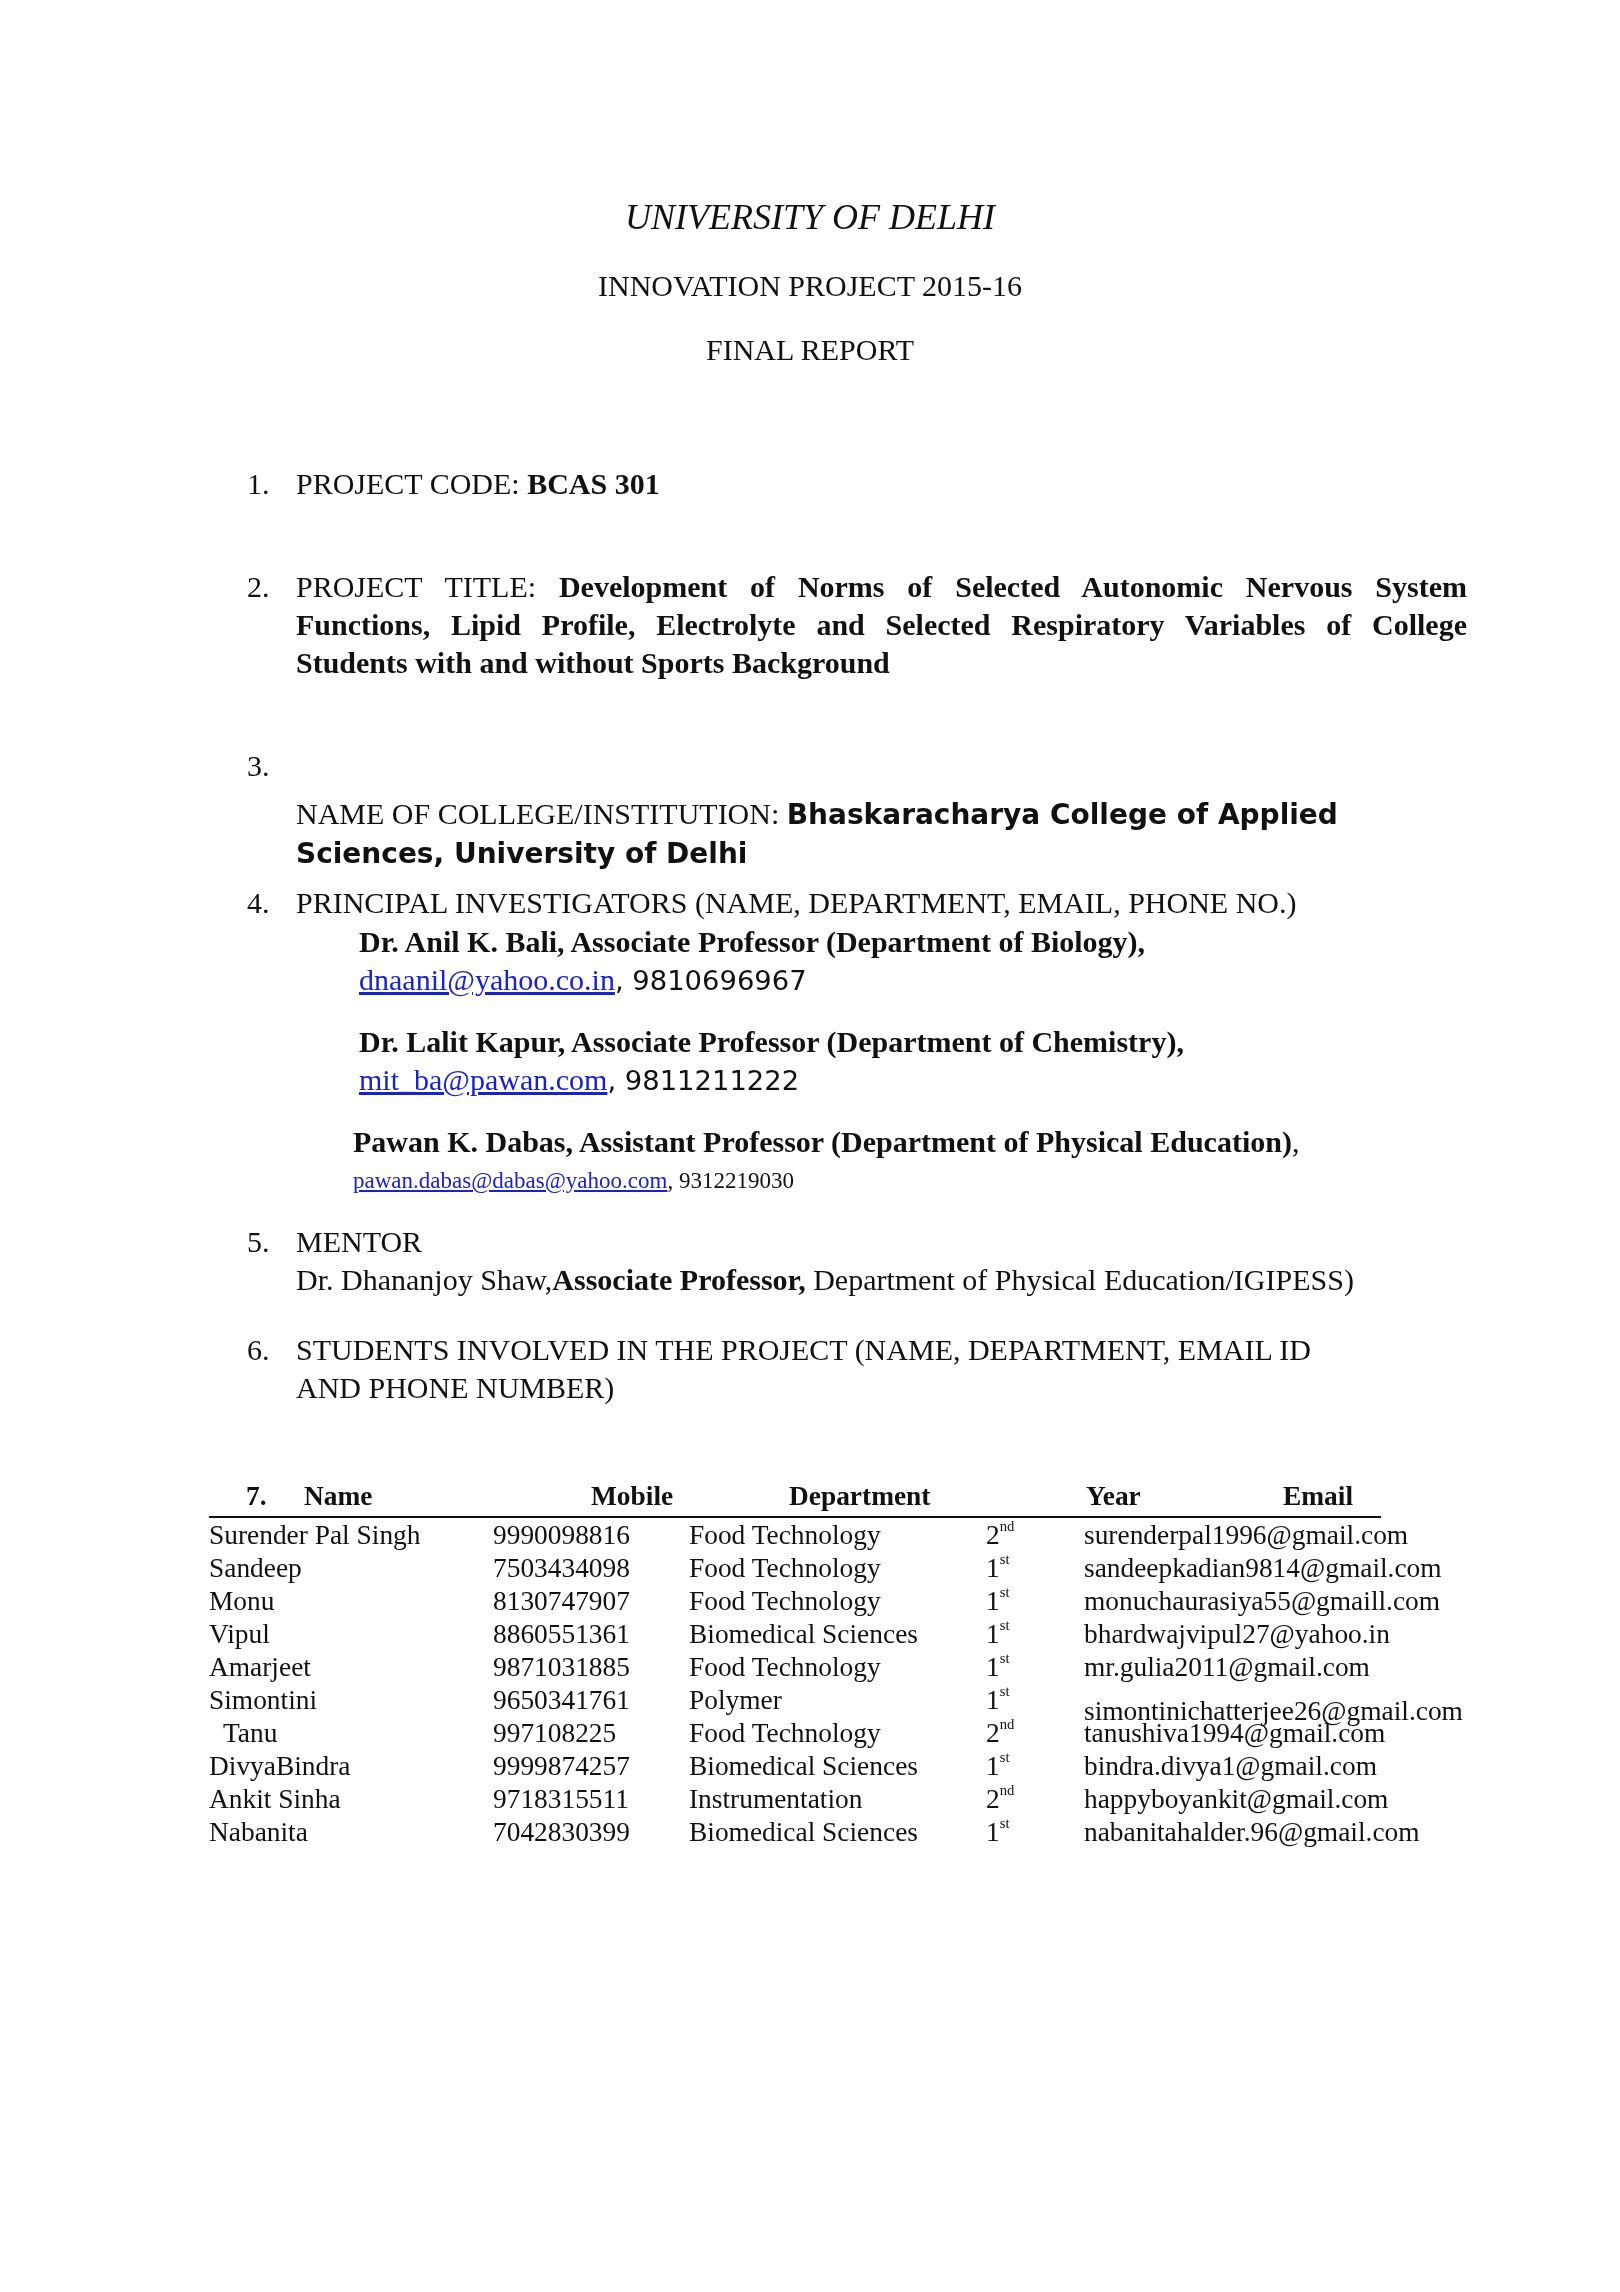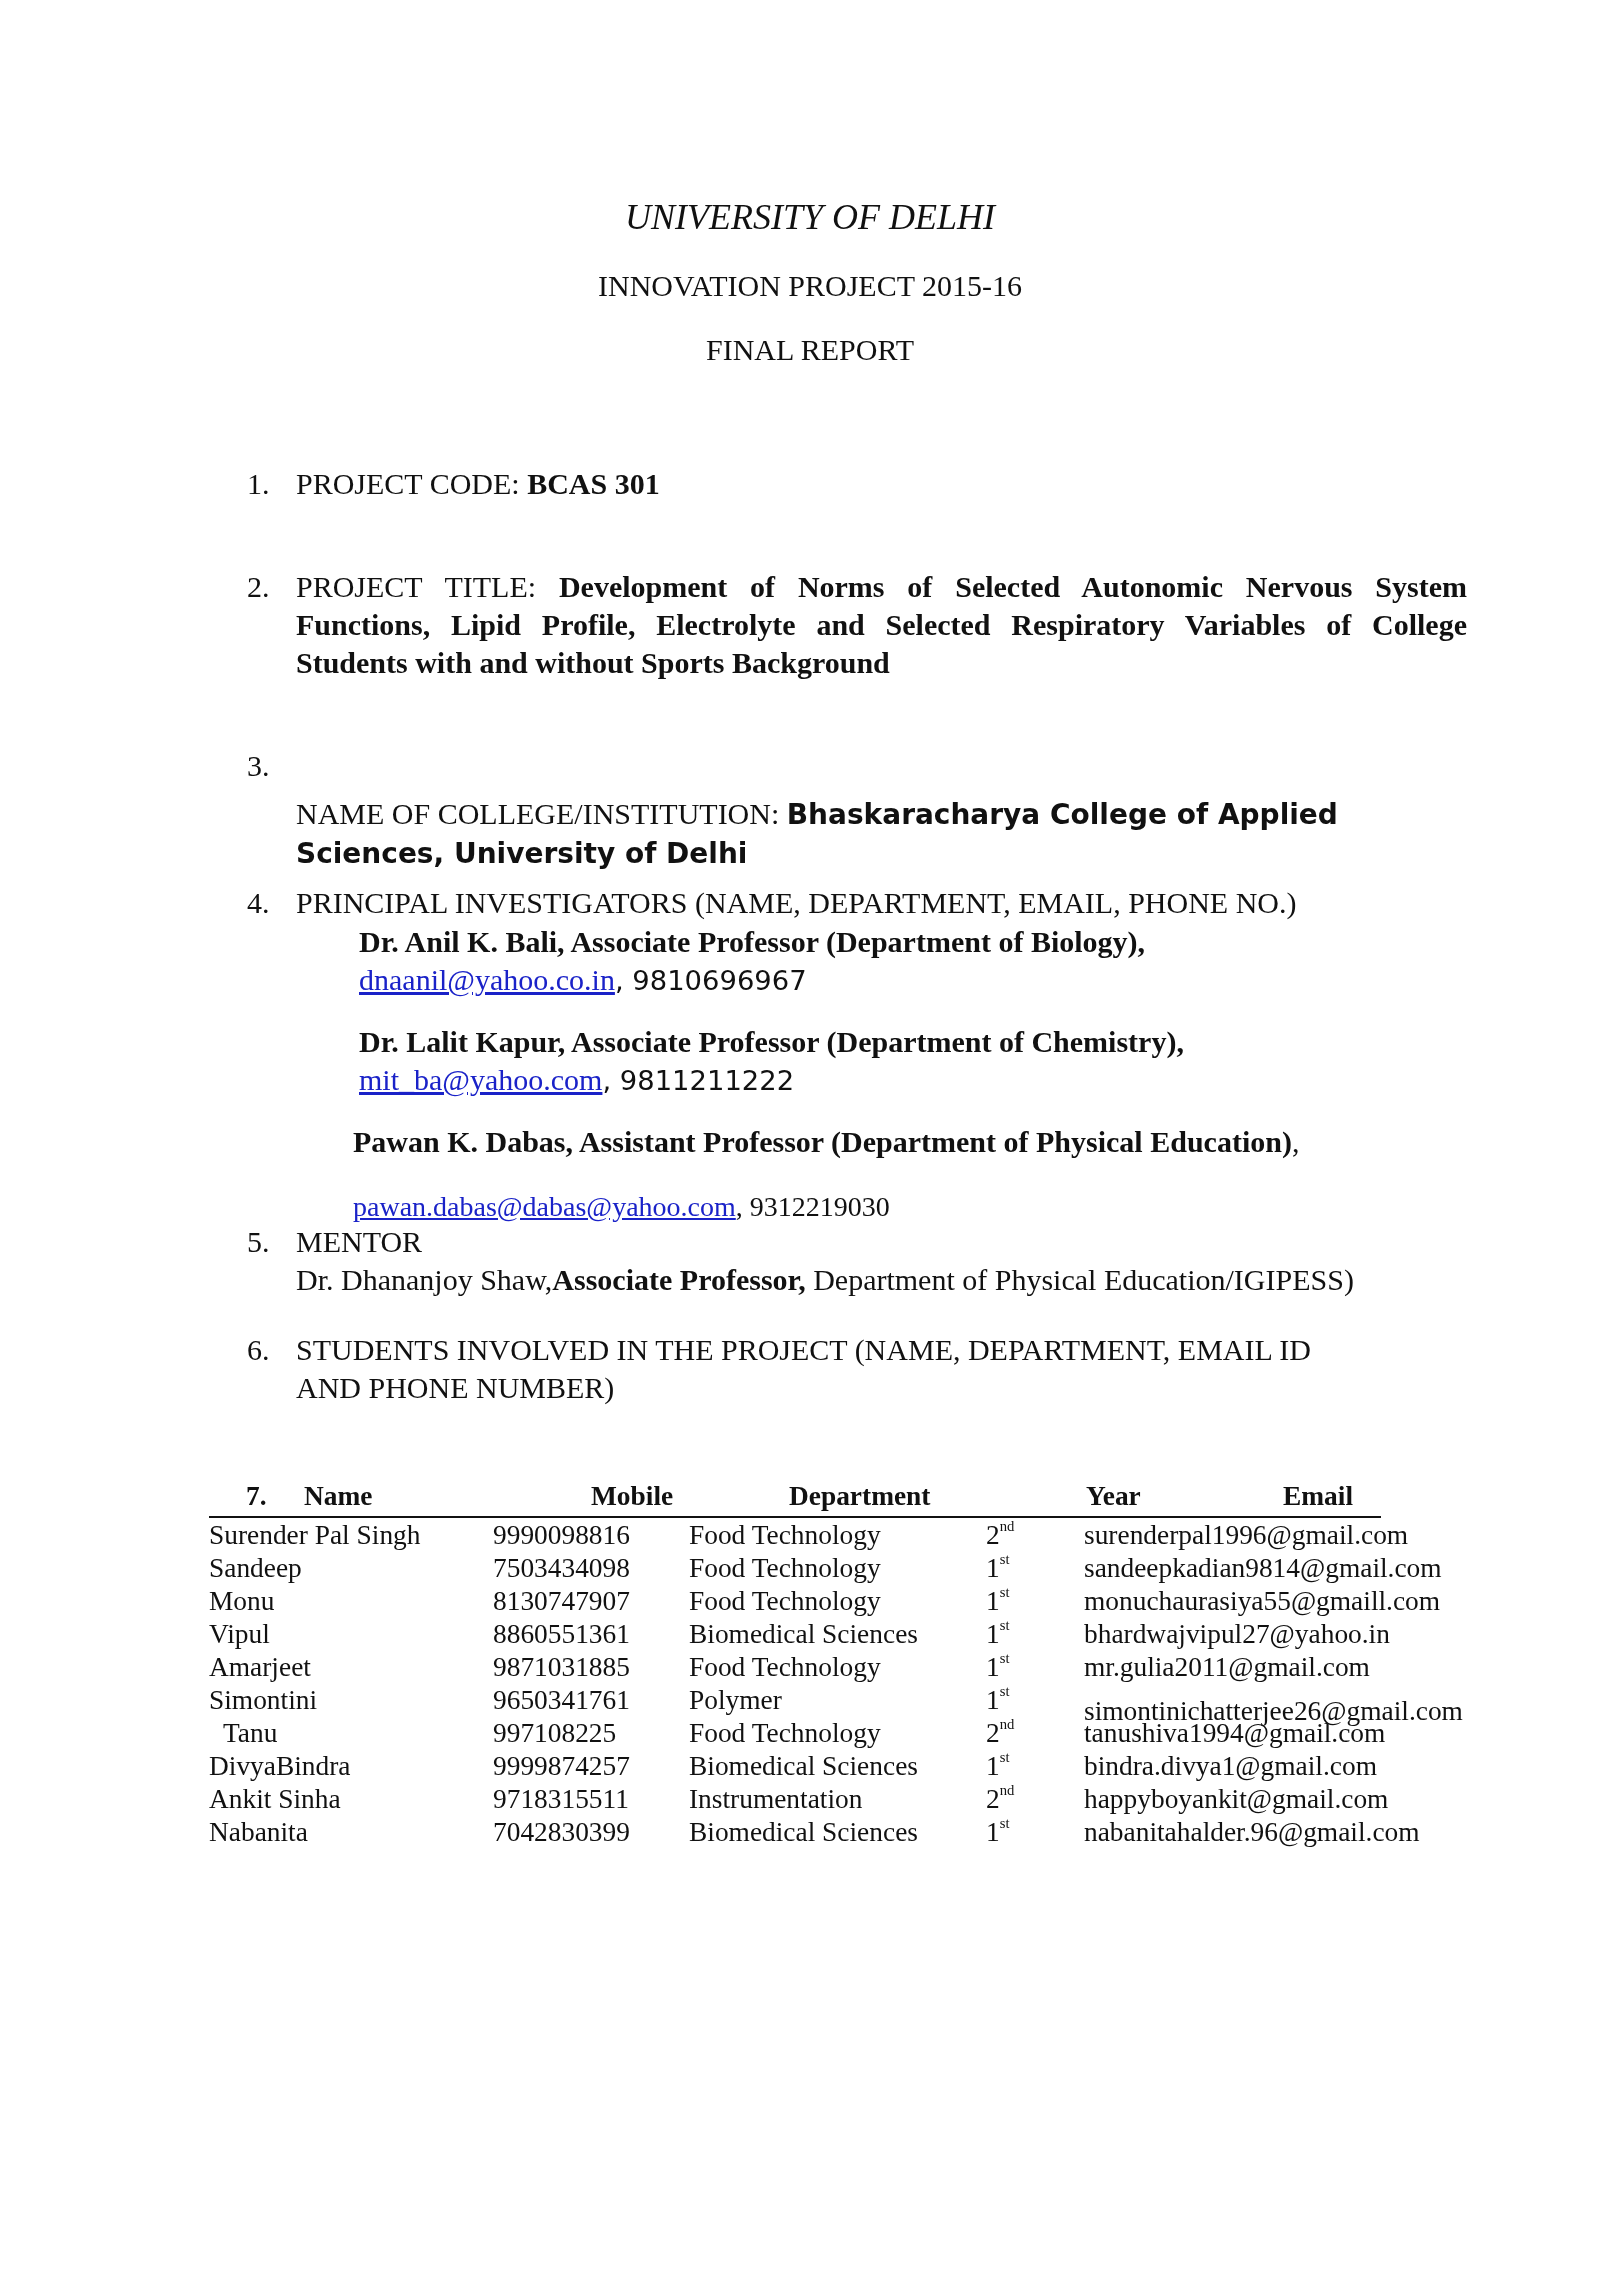--- a/index.html
+++ b/index.html
@@ -68,27 +68,27 @@
     <div class="bold" style="white-space:nowrap;">Dr. Anil K. Bali, Associate Professor (Department of Biology),</div>
   </div>
   <div class="pi" style="left:359px; top:961px; white-space:nowrap;">
     <span class="link">dnaanil@yahoo.co.in</span><span class="sans">, 9810696967</span>
   </div>
 
   <div class="pi" style="left:359px; top:1023px;">
     <div class="bold" style="white-space:nowrap;">Dr. Lalit Kapur, Associate Professor (Department of Chemistry),</div>
   </div>
   <div class="pi" style="left:359px; top:1061px; white-space:nowrap;">
-    <span class="link">mit_ba@yahoo.com</span><span class="sans">, 9811211222</span>
+    <span class="link">mit_ba@pawan.com</span><span class="sans">, 9811211222</span>
   </div>
 
   <div class="pi" style="left:353px; top:1123px; white-space:nowrap;">
     <span class="bold">Pawan K. Dabas, Assistant Professor (Department of Physical Education)</span><span>,</span>
   </div>
-  <div class="pi" style="left:353px; top:1188px; white-space:nowrap; font-size:28px;">
+  <div class="pi" style="left:353px; top:1162px; white-space:nowrap; font-size:23px;">
     <span class="link">pawan.dabas@dabas@yahoo.com</span><span>, 9312219030</span>
   </div>
 
   <div class="item" style="top:1223px;">
     <span class="num">5.</span>
     <div class="body" style="white-space:nowrap;">
       <div>MENTOR</div>
       <div><span>Dr. Dhananjoy Shaw,</span><b>Associate Professor,</b><span> Department of Physical Education/IGIPESS)</span></div>
     </div>
   </div>

